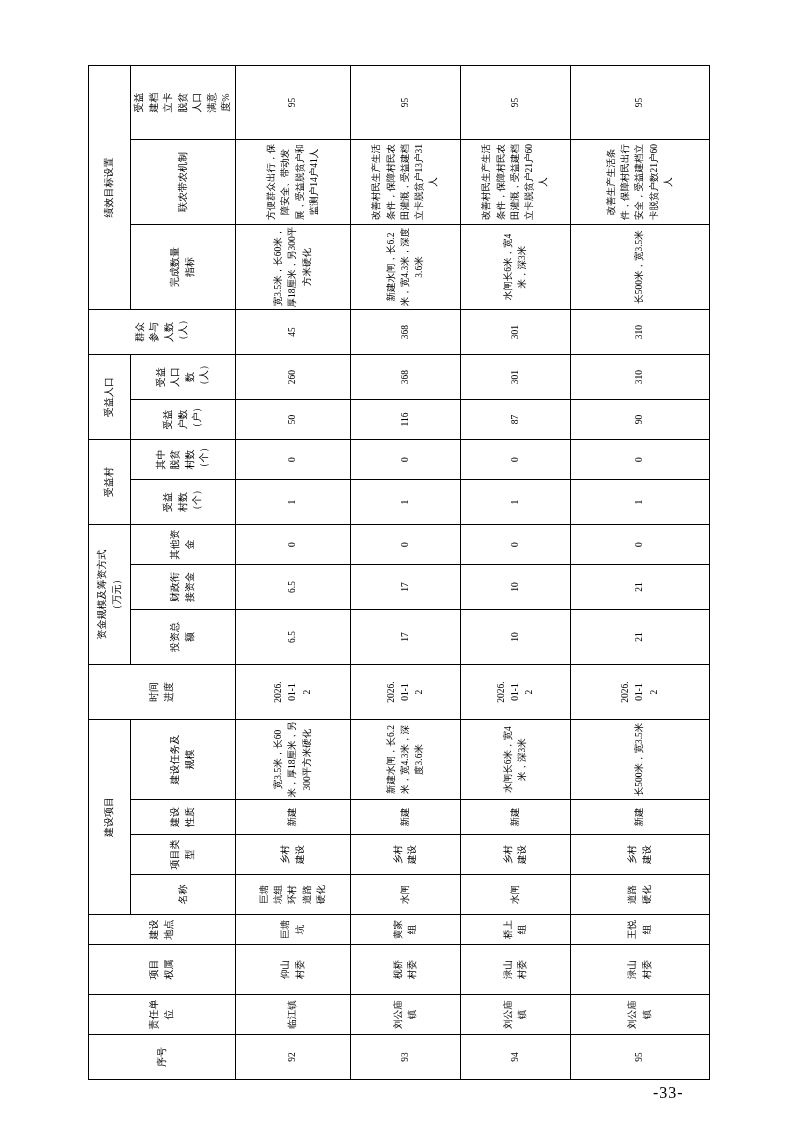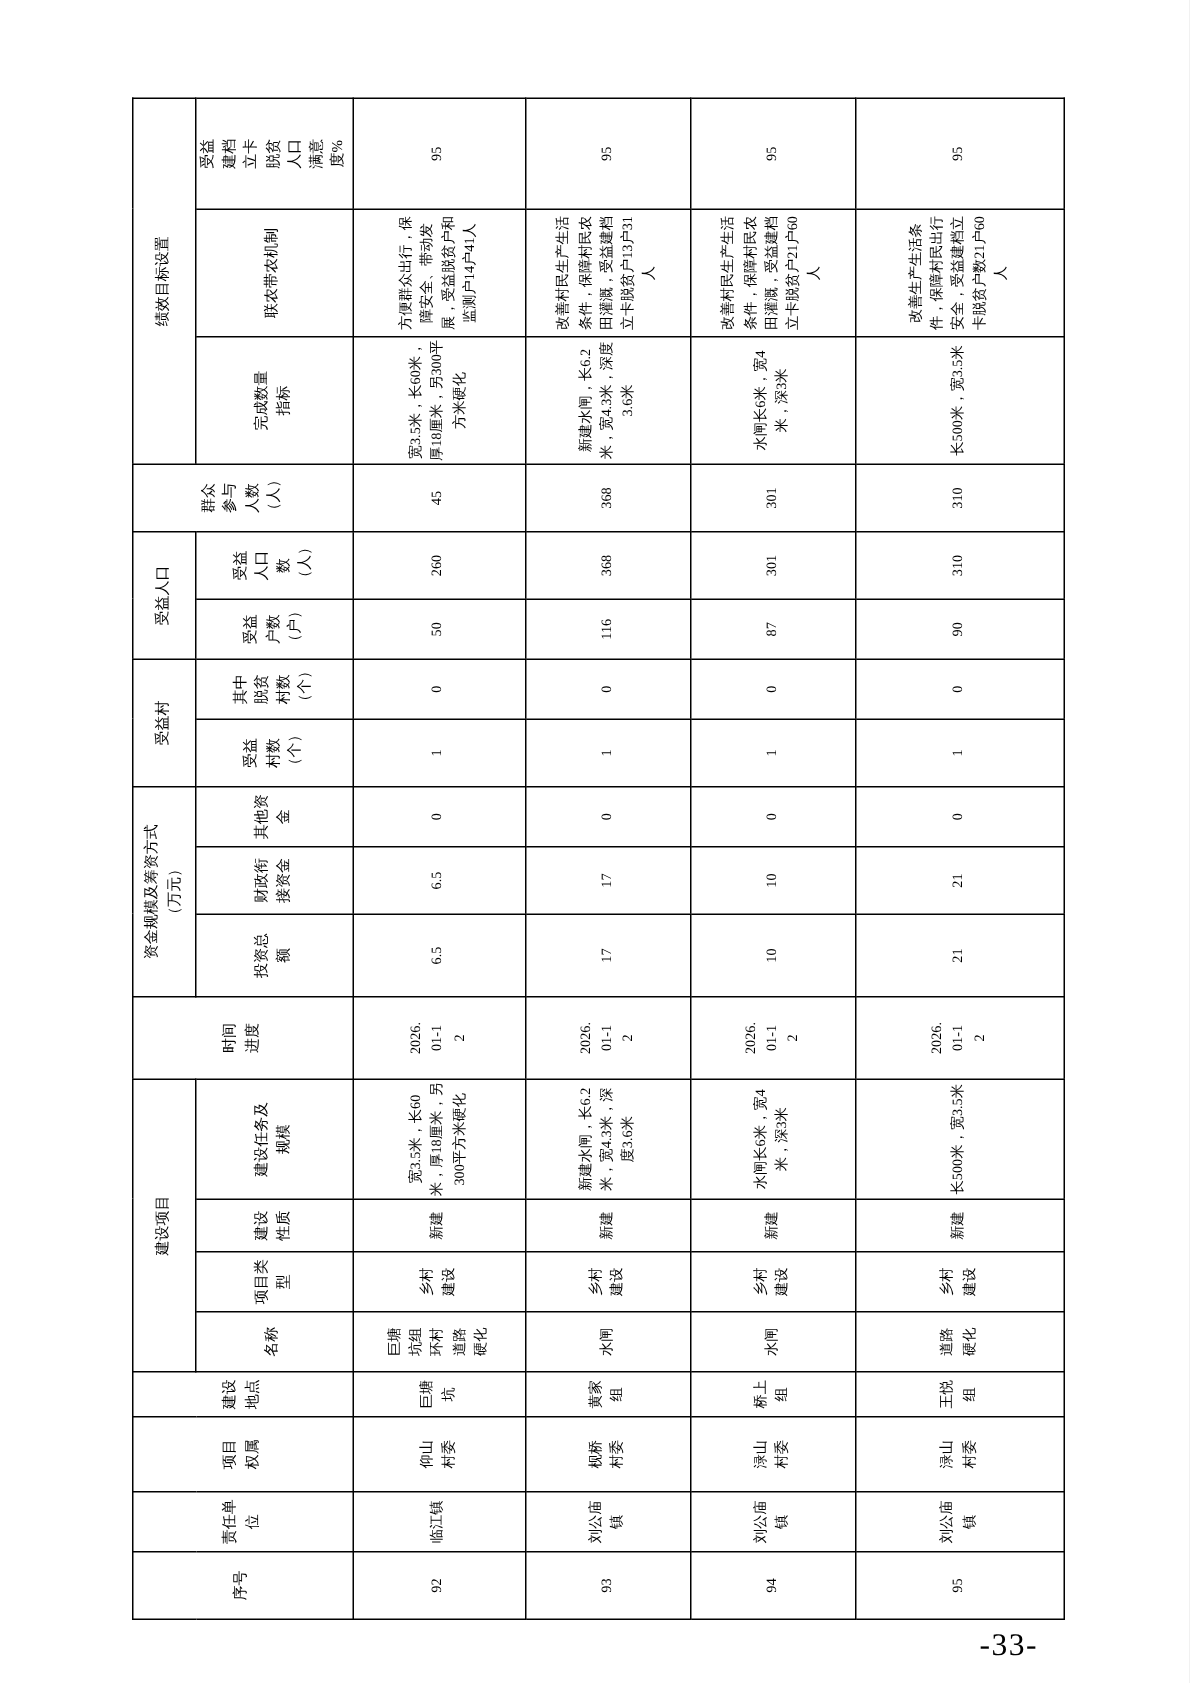--- a/index.html
+++ b/index.html
@@ -18,21 +18,21 @@
   .cin{display:inline-block;vertical-align:middle;}
   .w20{width:20px;}
   .w22{width:22px;word-break:break-all;}
   .w24{width:24px;}
   .w26{width:26px;}
   .w36{width:36px;}
   .w46{width:46px;}
   .w56{width:56px;}
   .prewrap{white-space:pre-line;}
   td.c-long{text-align:left;padding:2px 3px;}
-  .page-num{position:absolute;left:653px;top:1084px;font-size:21px;letter-spacing:1px;}
+  .page-num{position:absolute;left:653px;top:1084px;font-size:16px;letter-spacing:1px;}
 </style>
 </head>
 <body>
 
 <div class="page">
   <div class="rotated-wrap">
     <table class="ptable">
       <colgroup>
         <col style="width:45px">
           <col style="width:40px">

